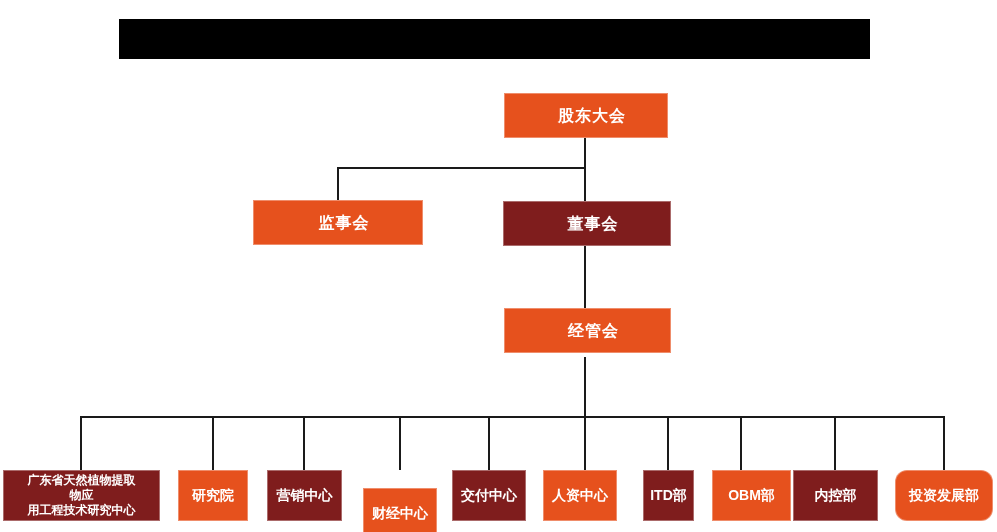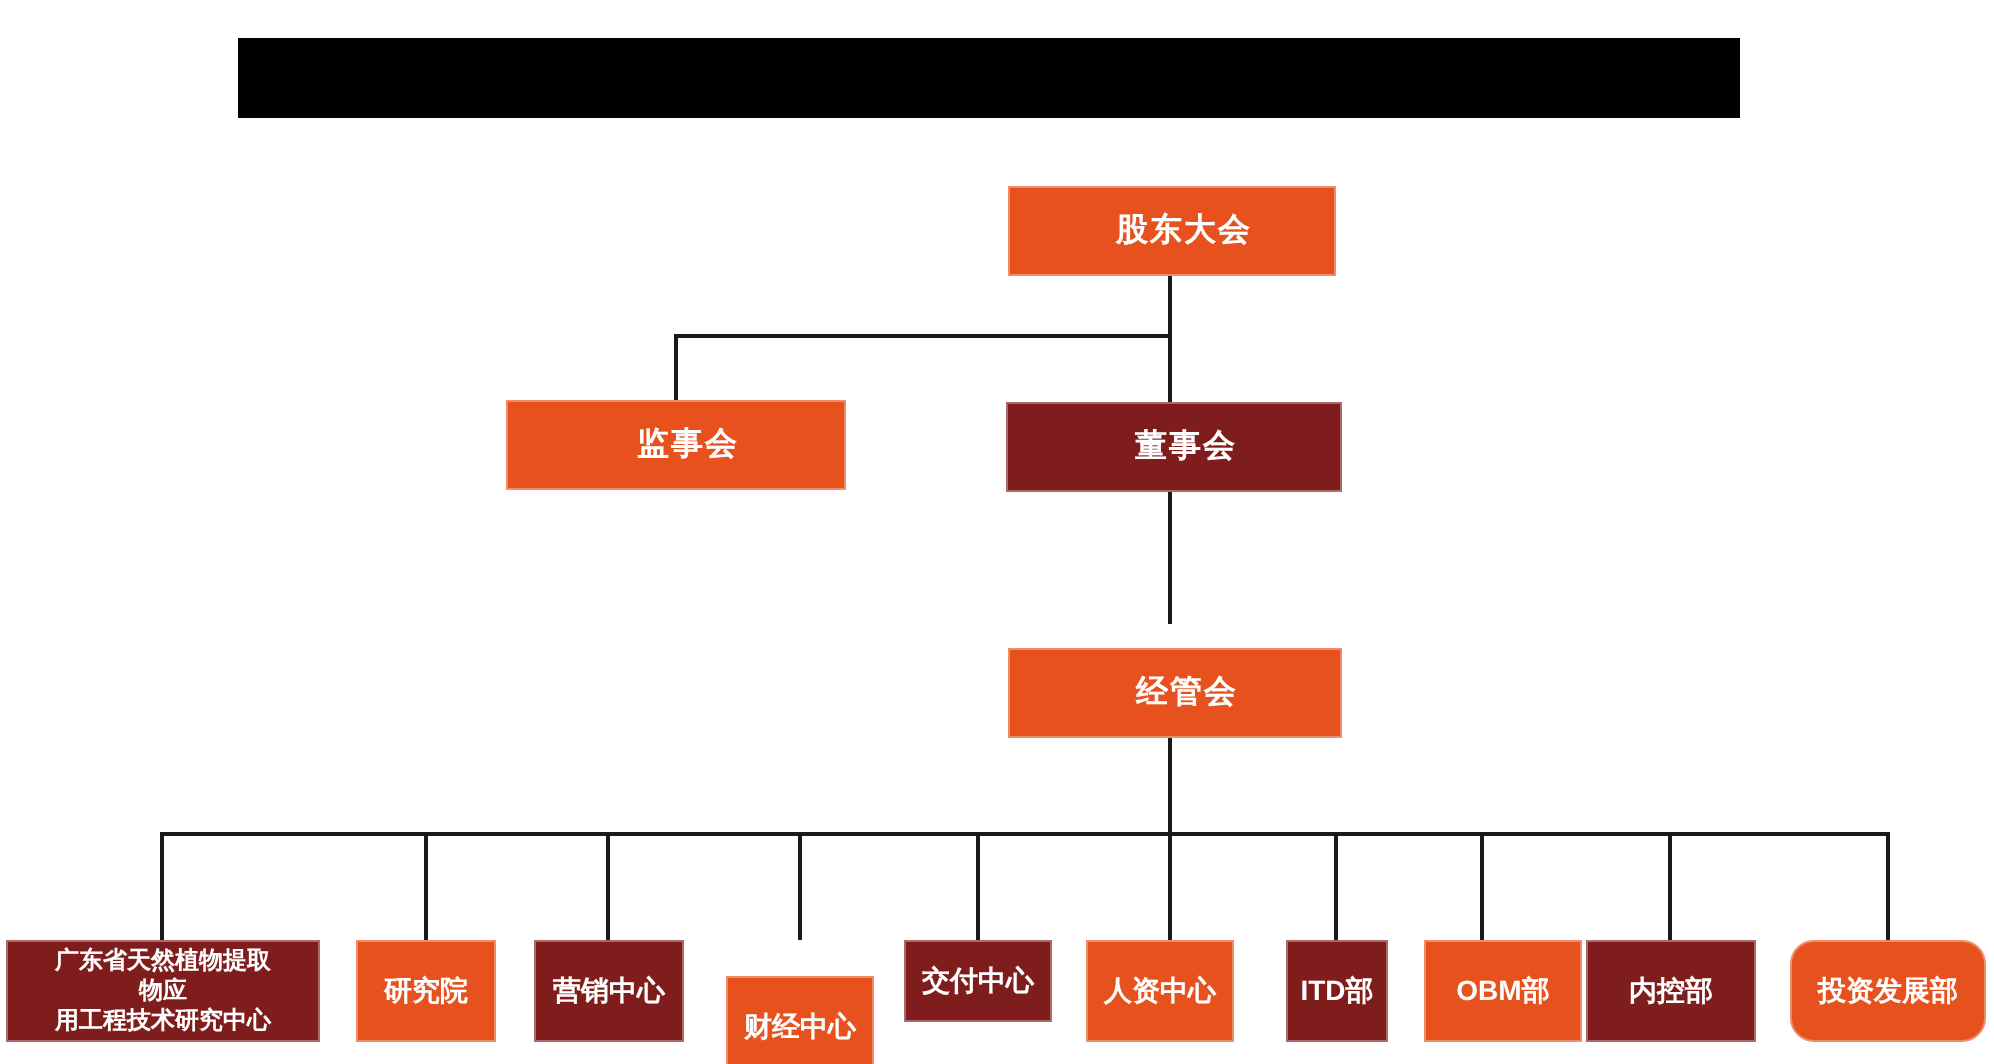--- a/index.html
+++ b/index.html
@@ -38,26 +38,26 @@
   .node.primary   { background: #E6511D; }
   .node.secondary { background: #7f1d1d; }
   .lvl-top { font-size: 16px; letter-spacing: 1px; padding-left: 12px; }
   .lvl-bottom { font-size: 14px; }
   .lvl-bottom-small { font-size: 12px; padding: 2px 19px; }
 
   
   .n-shareholders { left: 504px; top: 93px;  width: 164px; height: 45px; }
   .n-supervisory  { left: 253px; top: 200px; width: 170px; height: 45px; }
   .n-board        { left: 503px; top: 201px; width: 168px; height: 45px; }
-  .n-management   { left: 504px; top: 324px; width: 167px; height: 45px; }
+  .n-management   { left: 504px; top: 308px; width: 167px; height: 45px; }
   .n-d1  { left: 3px;   top: 470px; width: 157px; height: 51px; }
   .n-d2  { left: 178px; top: 470px; width: 70px;  height: 51px; }
   .n-d3  { left: 267px; top: 470px; width: 75px;  height: 51px; }
   .n-d4  { left: 363px; top: 488px; width: 74px;  height: 51px; }
-  .n-d5  { left: 452px; top: 470px; width: 74px;  height: 41px; }
+  .n-d5  { left: 452px; top: 470px; width: 74px;  height: 51px; }
   .n-d6  { left: 543px; top: 470px; width: 74px;  height: 51px; }
   .n-d7  { left: 643px; top: 470px; width: 51px;  height: 51px; }
   .n-d8  { left: 712px; top: 470px; width: 79px;  height: 51px; }
   .n-d9  { left: 793px; top: 470px; width: 85px;  height: 51px; }
   .n-d10 { left: 895px; top: 470px; width: 98px;  height: 51px; border-radius: 12px; }
 
   .line {
     position: absolute;
     background: #1a1a1a;
   }

